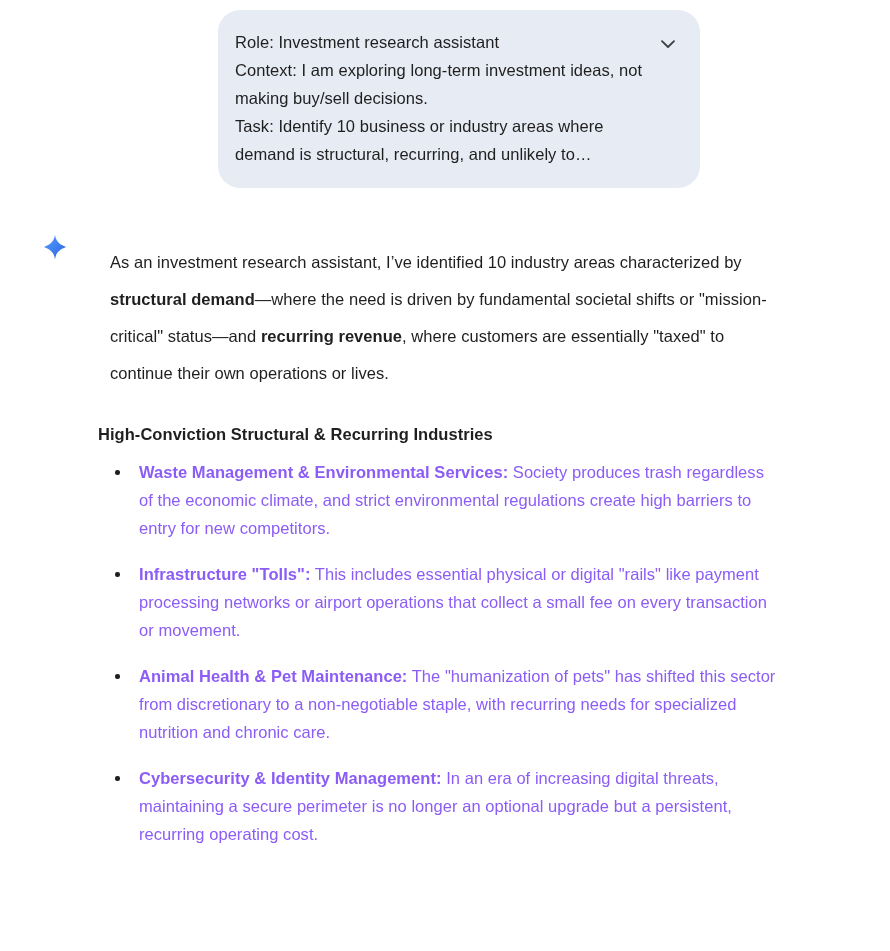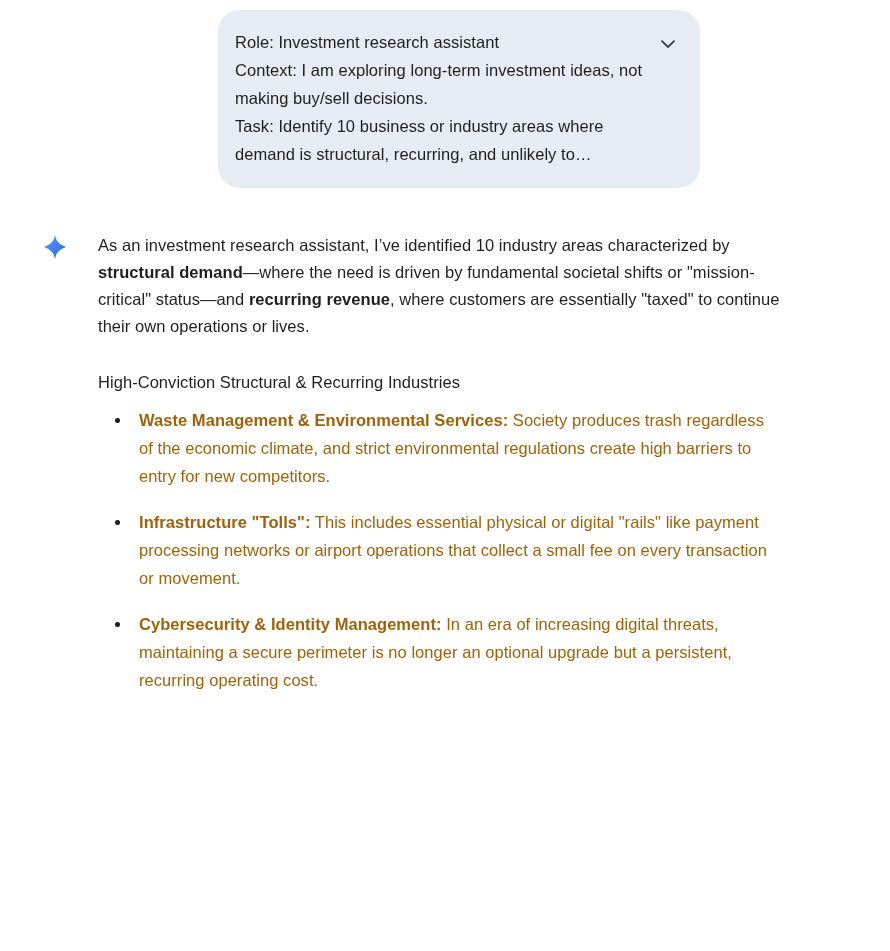--- a/index.html
+++ b/index.html
@@ -75,50 +75,50 @@
   }
   .response-body {
     flex: 1 1 auto;
     margin-left: 30px;
     max-width: 700px;
     padding-right: 12px;
   }
 
   .intro-para {
     font-size: 16.5px;
-    line-height: 27px;
-    margin: 0;
+    line-height: 37px;
+    margin: 12px;
     color: #1f1f1f;
     letter-spacing: 0.05px;
   }
   .intro-para b {
     font-weight: 700;
   }
 
   .section-heading {
     font-size: 16.5px;
-    font-weight: 400;
+    font-weight: 700;
     line-height: 28px;
     margin: 28px 0 0 0;
     color: #1f1f1f;
     letter-spacing: 0.05px;
   }
 
   ul.bullet-list {
     list-style: none;
     margin: 10px 0 0 0;
     padding: 0;
   }
   ul.bullet-list > li {
     position: relative;
     font-size: 16.5px;
     line-height: 28px;
     margin: 0 0 18px 0;
     padding-left: 41px;
-    color: #a16207;
+    color: #8b5cf6;
     letter-spacing: 0.05px;
   }
   ul.bullet-list > li::before {
     content: "";
     position: absolute;
     left: 17px;
     top: 12px;
     width: 4.5px;
     height: 4.5px;
     border-radius: 50%;
@@ -163,19 +163,20 @@
 
     <div class="response-body">
 
       <p class="intro-para"><span>As an investment research assistant, I’ve identified 10 industry areas characterized by </span><b>structural demand</b><span>—where the need is driven by fundamental societal shifts or "mission-critical" status—and </span><b>recurring revenue</b><span>, where customers are essentially "taxed" to continue their own operations or lives.</span></p>
 
       <h3 class="section-heading">High-Conviction Structural &amp; Recurring Industries</h3>
 
       <ul class="bullet-list">
         <li><span class="term">Waste Management &amp; Environmental Services:</span><span> Society produces trash regardless of the economic climate, and strict environmental regulations create high barriers to entry for new competitors.</span></li>
         <li><span class="term">Infrastructure "Tolls":</span><span> This includes essential physical or digital "rails" like payment processing networks or airport operations that collect a small fee on every transaction or movement.</span></li>
+        <li><span class="term">Animal Health &amp; Pet Maintenance:</span><span> The "humanization of pets" has shifted this sector from discretionary to a non-negotiable staple, with recurring needs for specialized nutrition and chronic care.</span></li>
         <li><span class="term">Cybersecurity &amp; Identity Management:</span><span> In an era of increasing digital threats, maintaining a secure perimeter is no longer an optional upgrade but a persistent, recurring operating cost.</span></li>
       </ul>
 
     </div>
   </div>
 
 </div>
 
 </body></html>

